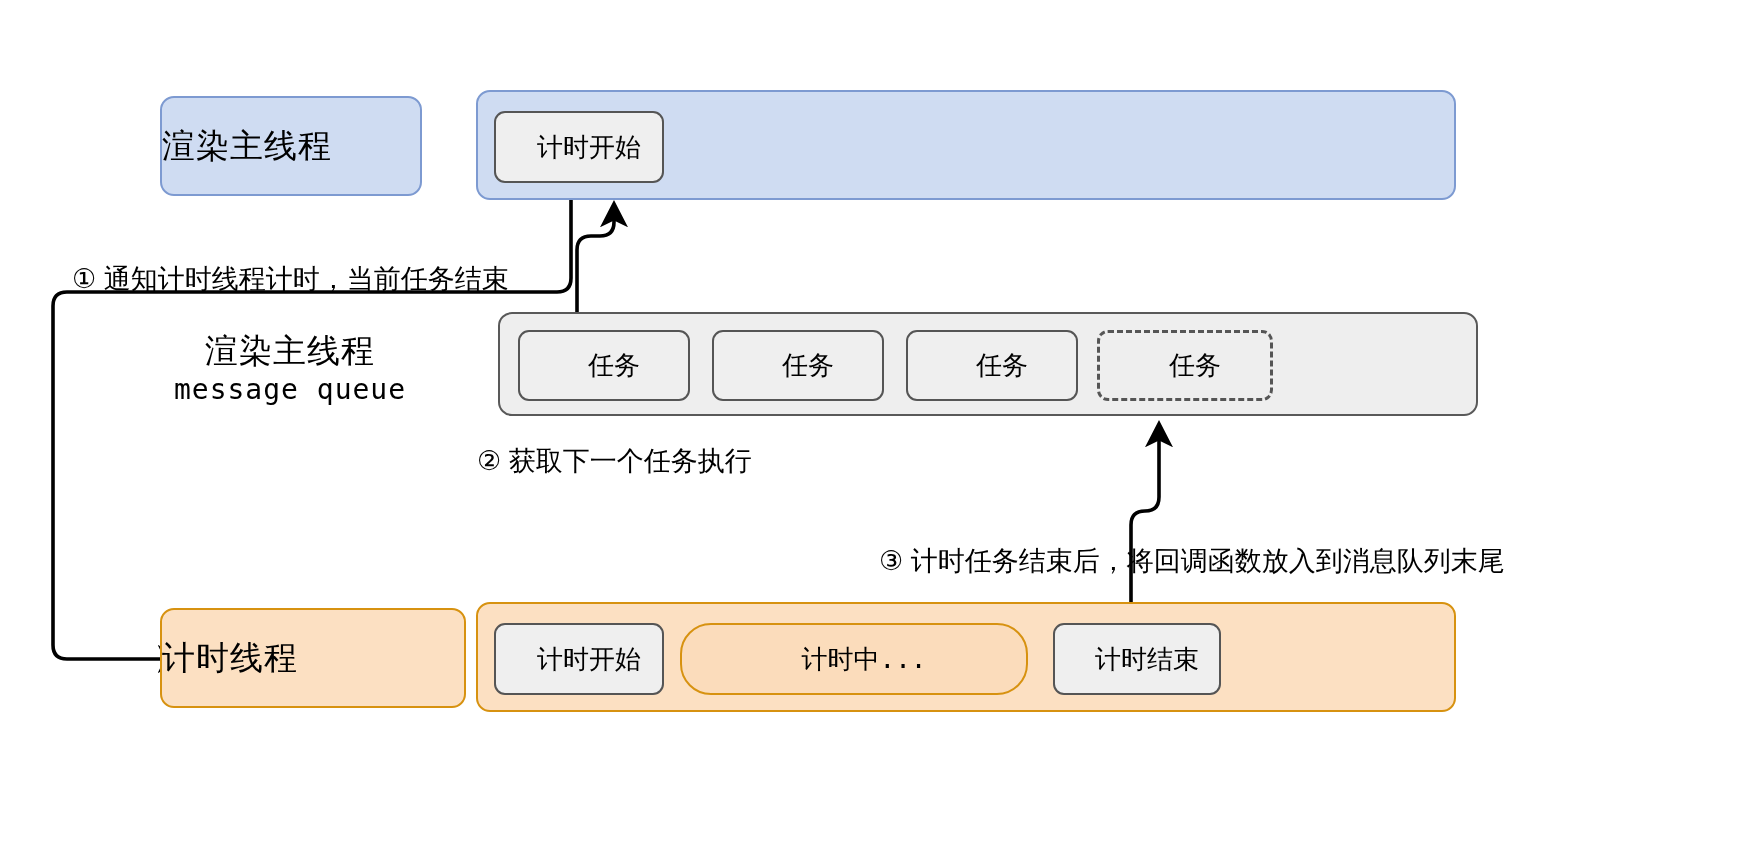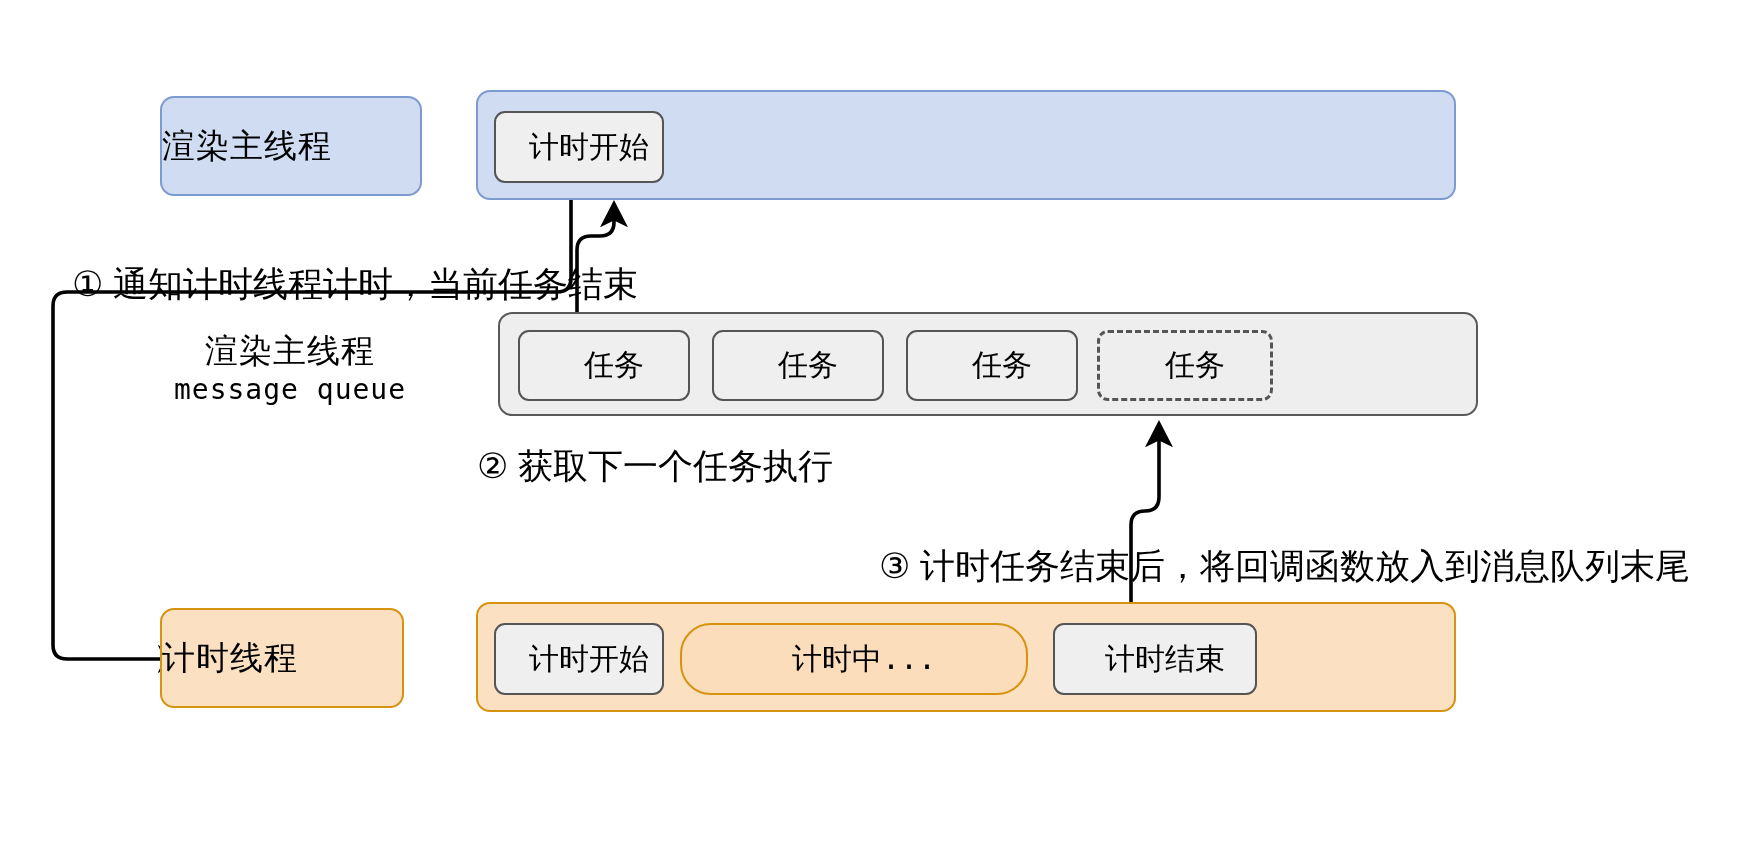--- a/index.html
+++ b/index.html
@@ -90,21 +90,21 @@
     border: 2.5px solid #d79210;
   }
   
   .box {
     position: absolute;
     box-sizing: border-box;
     border-radius: 11px;
     display: flex;
     align-items: center;
     justify-content: center;
-    font-size: 30px;
+    font-size: 26px;
     background: #efefef;
     border: 2.5px solid #555555;
     white-space: nowrap;
     padding-left: 20px;
   }
   .box.dashed {
     border-style: dashed;
     background: transparent;
     border-color: #555555;
     border-width: 3px;
@@ -113,21 +113,21 @@
     background: #fbdcbb;
     border: 2.5px solid #d79210;
   }
   .box .mono-dots {
     font-family: "DejaVu Sans Mono", "Liberation Mono", monospace;
     letter-spacing: 0px;
   }
   
   .annot {
     position: absolute;
-    font-size: 35px;
+    font-size: 27px;
     white-space: nowrap;
     line-height: 1;
   }
 </style>
 </head>
 <body>
 
 <div id="diagram">
 
   <svg class="svg-layer" viewBox="0 0 1740 848" xmlns="http://www.w3.org/2000/svg">
@@ -185,29 +185,29 @@
   </div>
 
   <div class="annot" style="left:879px; top:548px;">
     <span>③ 计时任务结束后，将回调函数放入到消息队列末尾</span>
   </div>
 
   <div class="annot" style="left:477px; top:448px;">
     <span>② 获取下一个任务执行</span>
   </div>
 
-  <div class="lane-label label-timer" style="left:160px; top:608px; width:244px; height:100px;">
+  <div class="lane-label label-timer" style="left:160px; top:608px; width:306px; height:100px;">
     <span>计时线程</span>
   </div>
 
   <div class="lane lane-timer" style="left:476px; top:602px; width:980px; height:110px;">
     <div class="box" style="left:16px; top:19px; width:170px; height:72px; position:absolute;">
       <span>计时开始</span>
     </div>
     <div class="box orange" style="left:202px; top:19px; width:348px; height:72px; position:absolute;border-radius:31px;">
       <span class="mono-dots">计时中...</span>
     </div>
-    <div class="box" style="left:575px; top:19px; width:204px; height:72px; position:absolute;">
+    <div class="box" style="left:575px; top:19px; width:168px; height:72px; position:absolute;">
       <span>计时结束</span>
     </div>
   </div>
 
 </div>
 
 </body></html>

